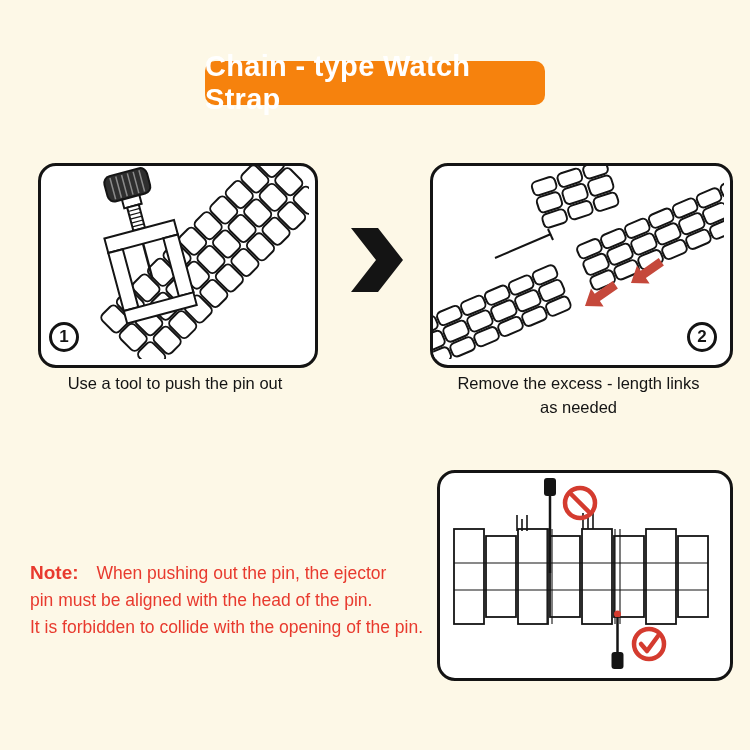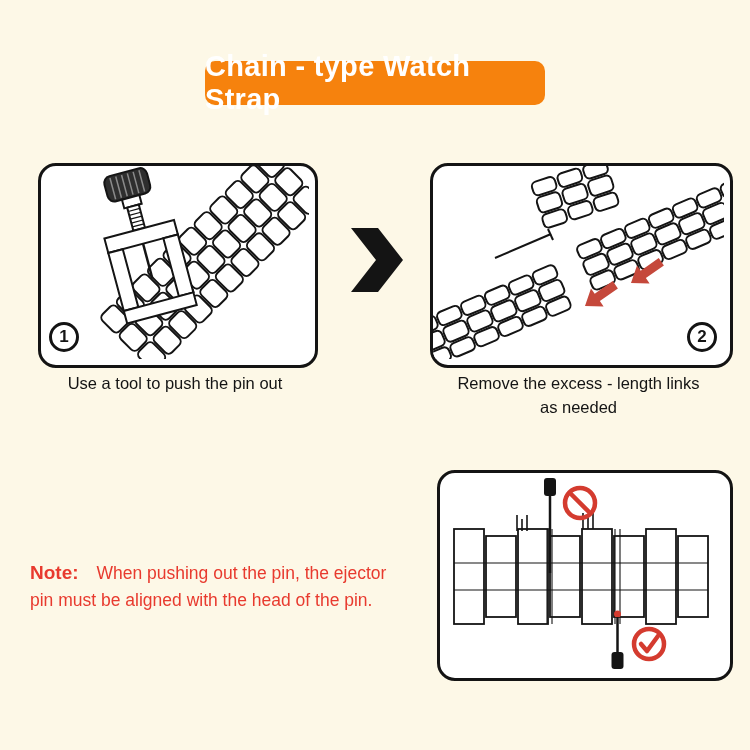--- a/index.html
+++ b/index.html
@@ -165,20 +165,21 @@
   </div>
 
   <div class="caption c-right">Remove the excess - length links
 as needed</div>
   <div class="caption c-left">Use a tool to push the pin out</div>
 
   <p class="note">
     <strong>Note:</strong>
     <span>When pushing out the pin, the ejector</span><br>
     <span>pin must be aligned with the head of the pin.</span><br>
+    <span>It is forbidden to collide with the opening of the pin.</span>
   </p>
 
   <div class="panel p-detail">
     <svg class="illu" width="284" height="199" viewBox="0 0 284 199">
 
       <g fill="#ffffff" stroke="#141414" stroke-width="1.8">
         <rect x="14" y="56" width="30" height="95"></rect>
         <rect x="46" y="63" width="30" height="81"></rect>
         <rect x="78" y="56" width="30" height="95"></rect>
         <rect x="110" y="63" width="30" height="81"></rect>

